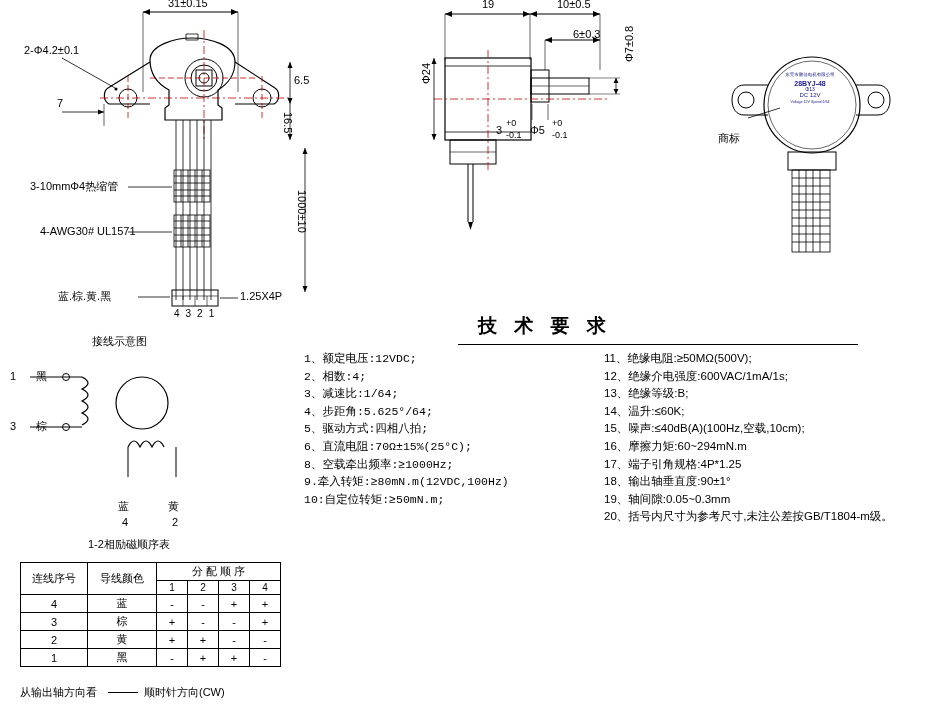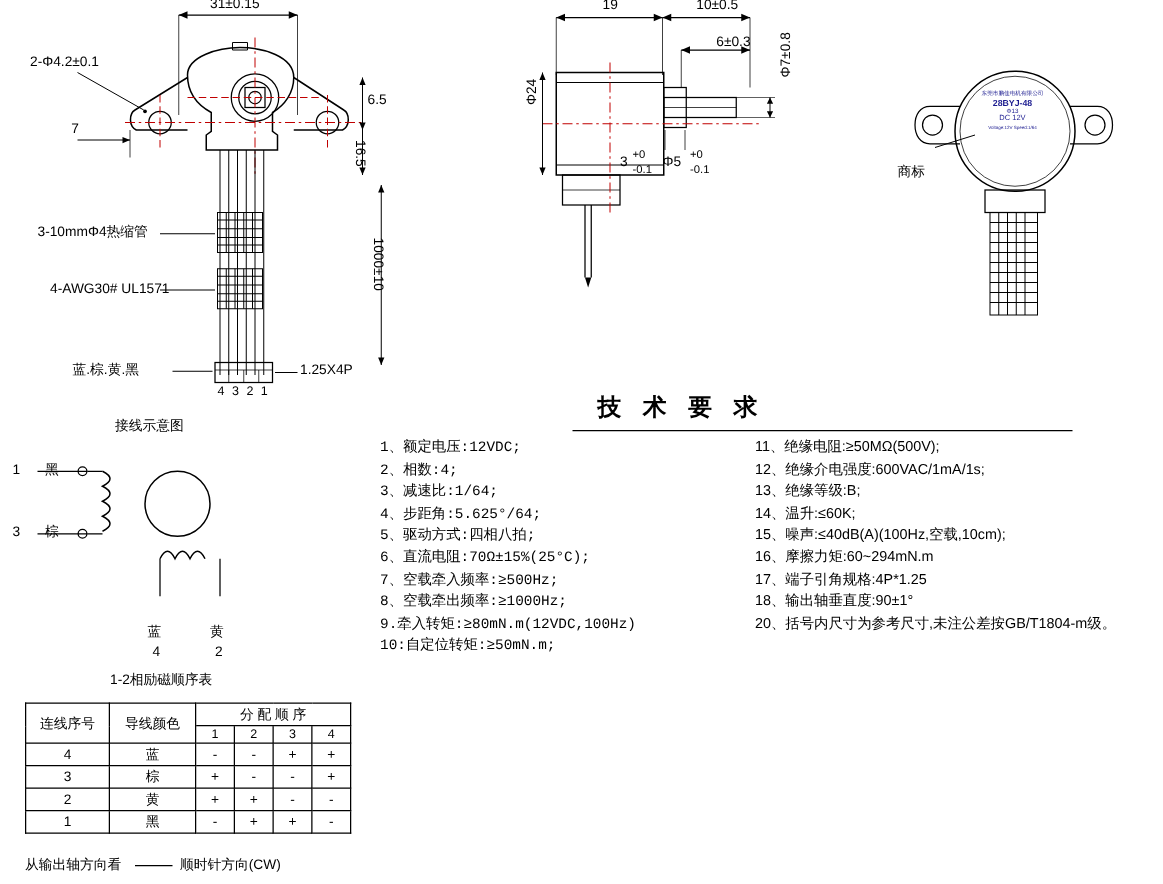--- a/index.html
+++ b/index.html
@@ -264,35 +264,35 @@
 <div class="abs spec-title" style="left:478px;top:313px;">技 术 要 求</div>
 <div class="abs" style="left:458px;top:344px;width:400px;height:1px;background:#000;"></div>
 
 <div class="abs spec-col" style="left:304px;top:350px;font-family:Liberation Mono, monospace;">
   <div>1、额定电压:12VDC;</div>
   <div>2、相数:4;</div>
   <div>3、减速比:1/64;</div>
   <div>4、步距角:5.625°/64;</div>
   <div>5、驱动方式:四相八拍;</div>
   <div>6、直流电阻:70Ω±15%(25°C);</div>
-  <div>7、空载牵入频率:≥500Hz;</div>
   <div>8、空载牵出频率:≥1000Hz;</div>
   <div>9.牵入转矩:≥80mN.m(12VDC,100Hz)</div>
   <div>10:自定位转矩:≥50mN.m;</div>
 </div>
 
 <div class="abs spec-col" style="left:604px;top:350px;">
   <div>11、绝缘电阻:≥50MΩ(500V);</div>
   <div>12、绝缘介电强度:600VAC/1mA/1s;</div>
   <div>13、绝缘等级:B;</div>
   <div>14、温升:≤60K;</div>
   <div>15、噪声:≤40dB(A)(100Hz,空载,10cm);</div>
   <div>16、摩擦力矩:60~294mN.m</div>
   <div>17、端子引角规格:4P*1.25</div>
   <div>18、输出轴垂直度:90±1°</div>
+  <div>19、轴间隙:0.05~0.3mm</div>
   <div>20、括号内尺寸为参考尺寸,未注公差按GB/T1804-m级。</div>
 </div>
 
 <div class="abs txt" style="left:88px;top:538px;">1-2相励磁顺序表</div>
 <div class="abs" style="left:20px;top:562px;border-radius:29px;">
   <table class="seq">
     <tbody>
         <tr>
       <td rowspan="2" style="width:60px;">连线序号</td>
       <td rowspan="2" style="width:62px;">导线颜色</td>

